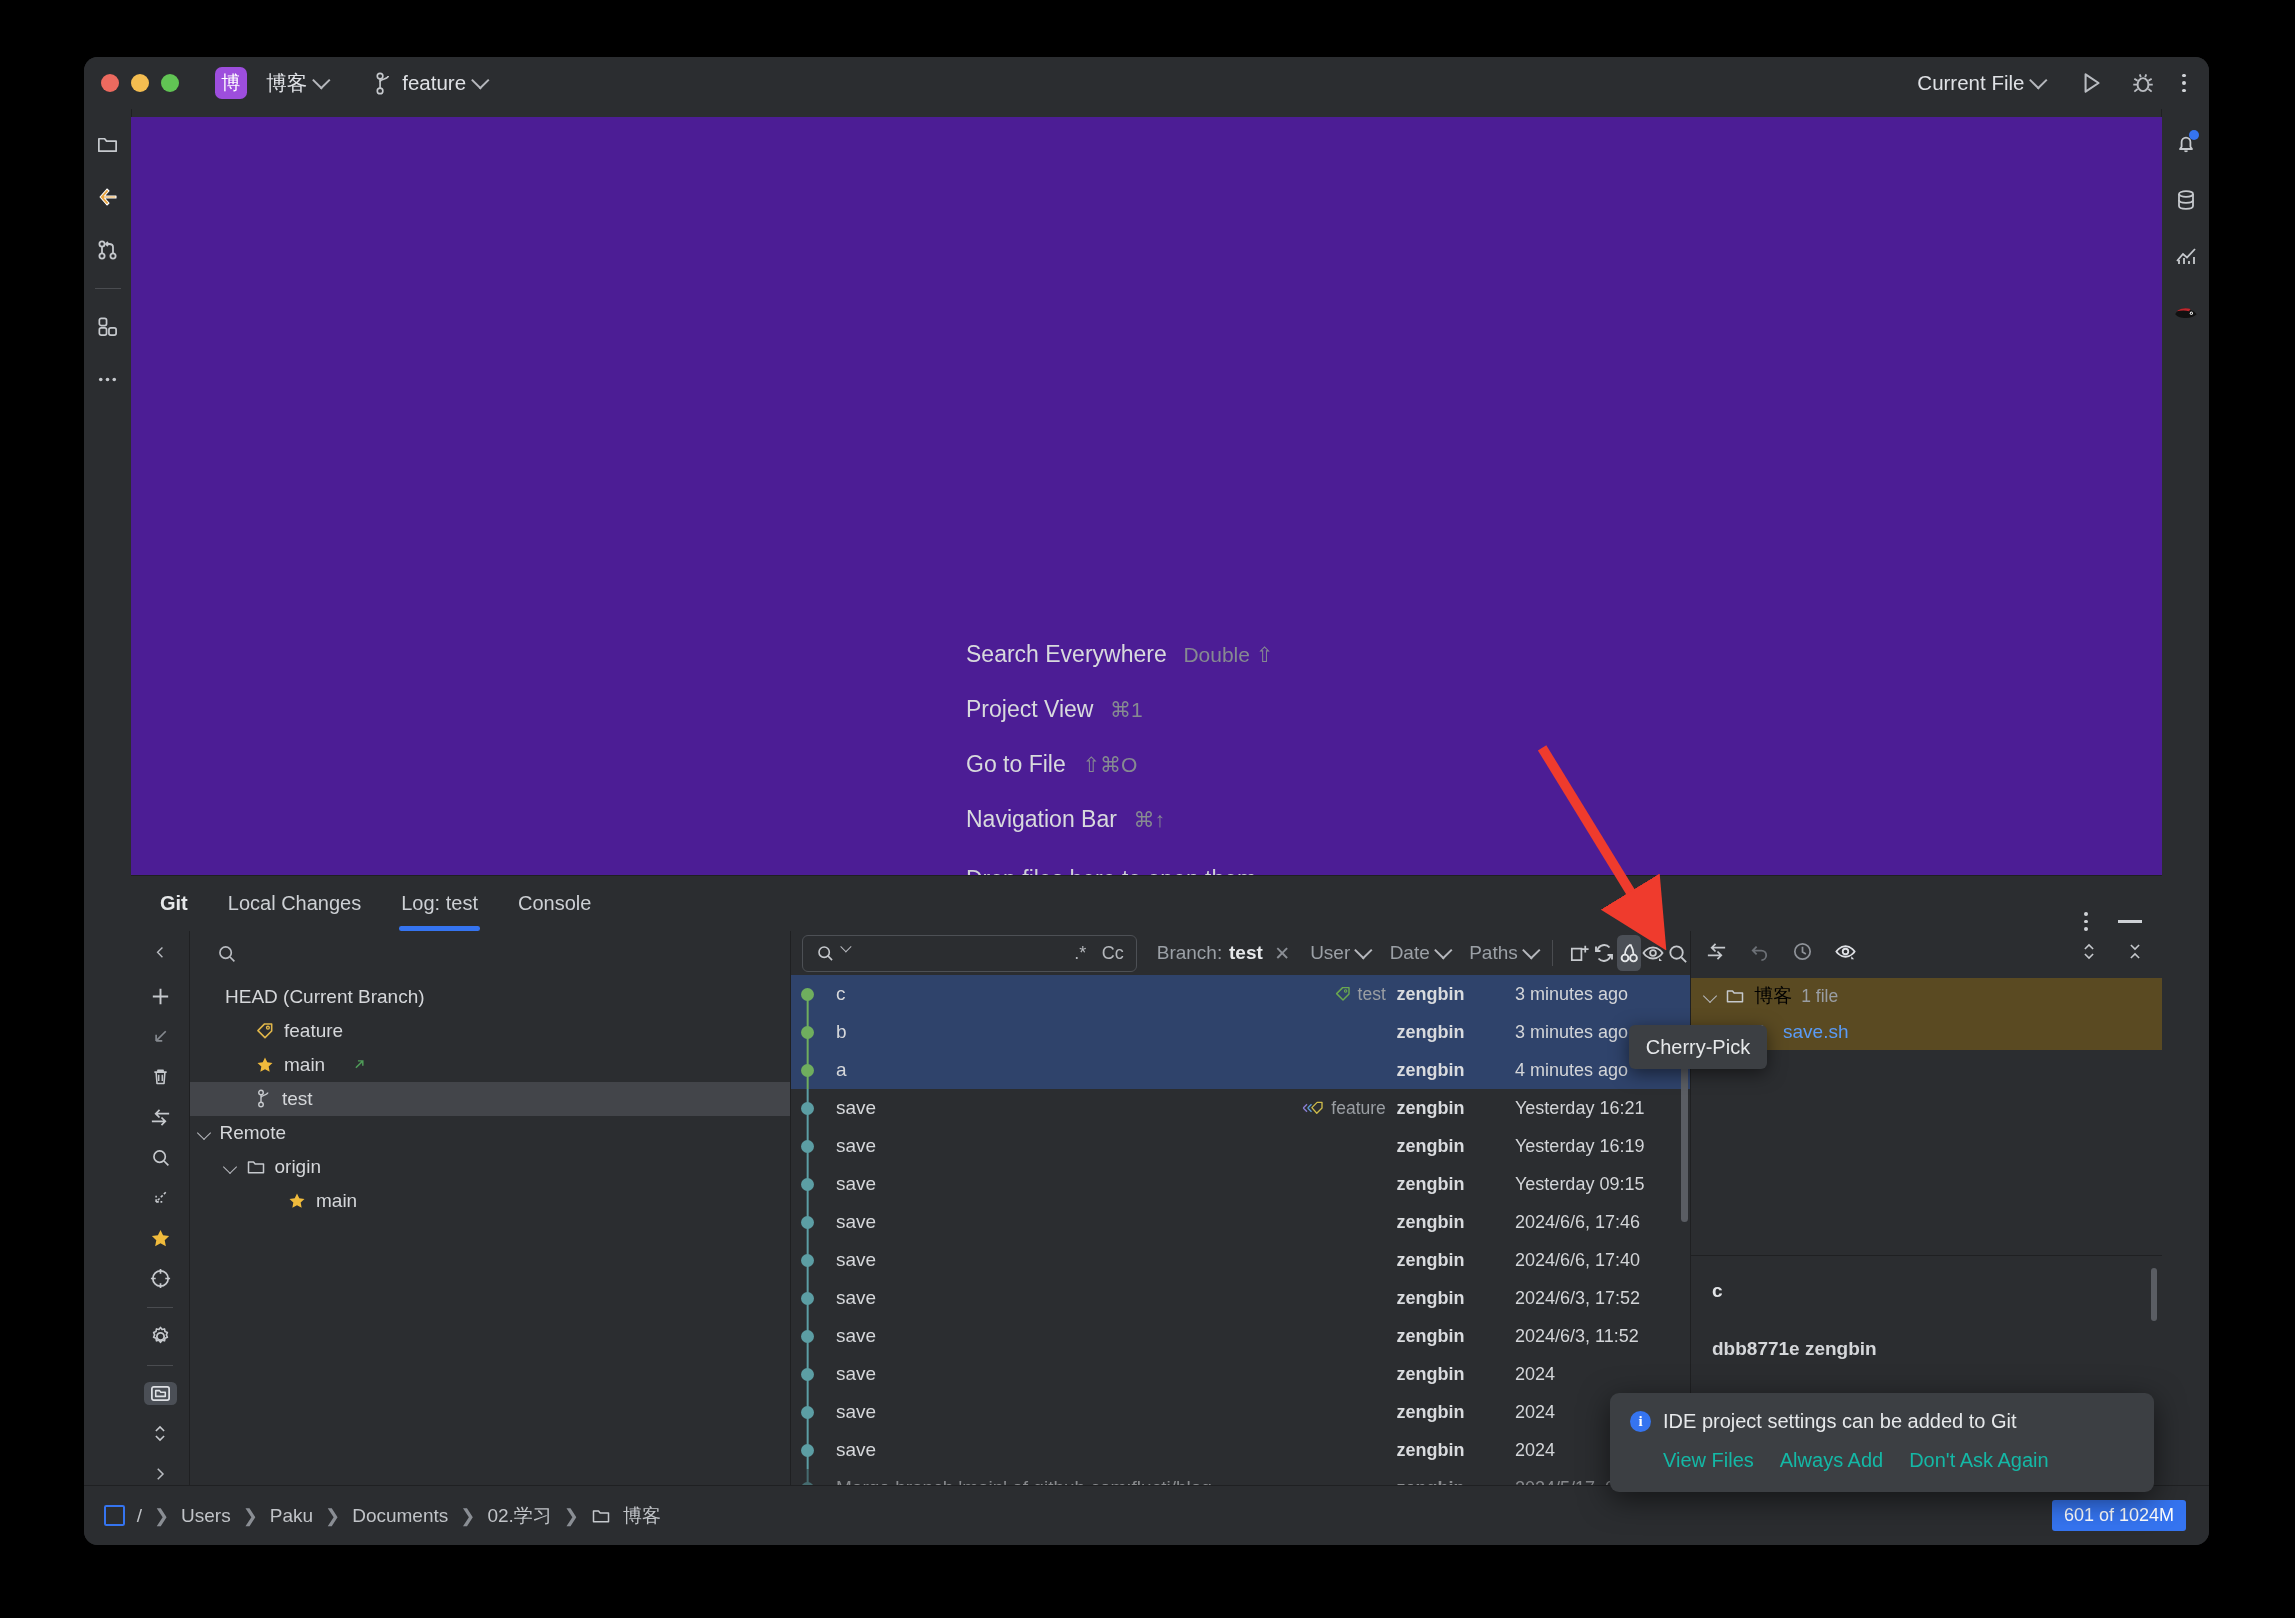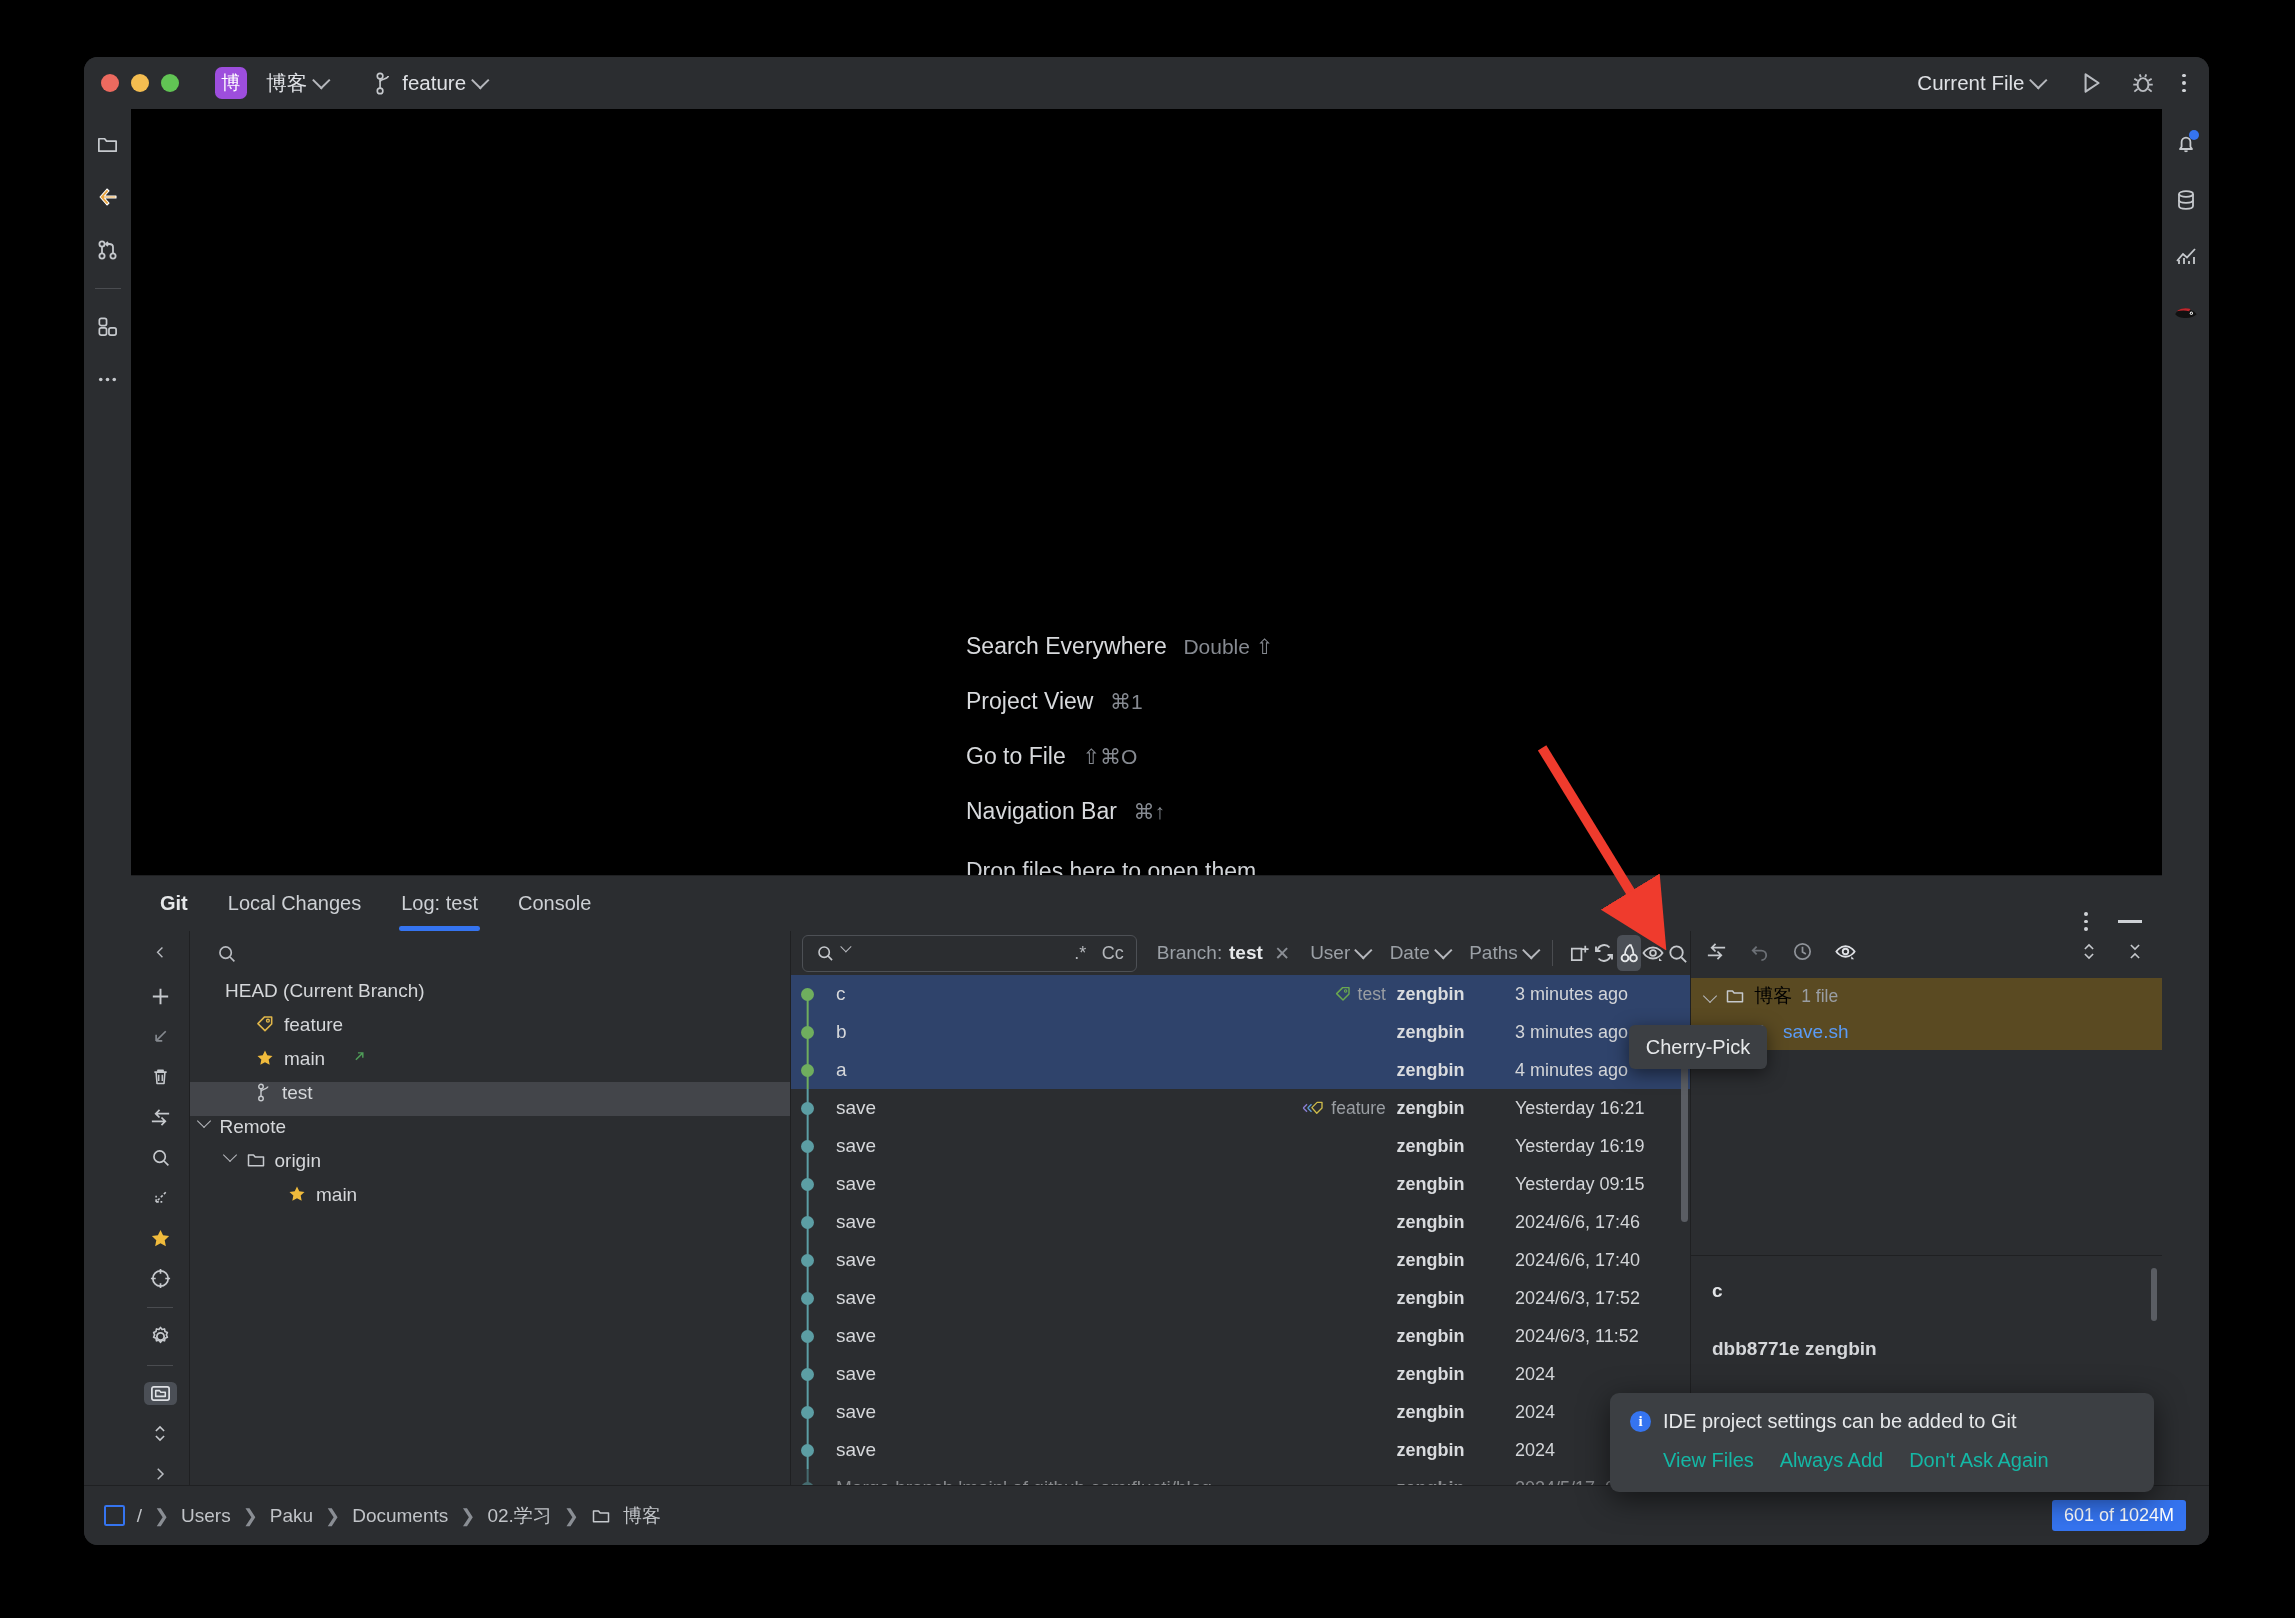--- a/index.html
+++ b/index.html
@@ -24,21 +24,21 @@
   .kebab i{width:3.8px;height:3.8px;border-radius:50%;background:#cfd2d6;display:block;}
 
   
   .leftbar{position:absolute;left:0;top:52px;width:47px;bottom:59px;background:#2b2d30;border-right:0.8px solid #1f2022;display:flex;flex-direction:column;align-items:center;padding-top:20px;gap:23px;}
   .rightbar{position:absolute;right:0;top:52px;width:47px;bottom:59px;background:#2b2d30;border-left:0.8px solid #1f2022;display:flex;flex-direction:column;align-items:center;padding-top:20px;gap:26px;}
   .sb-ico{width:30px;height:30px;display:flex;align-items:center;justify-content:center;position:relative;}
   .dotbadge{position:absolute;right:1.5px;top:0.8px;width:10px;height:10px;border-radius:50%;background:#3574f0;}
   .divider-h{width:26px;height:0.8px;background:#4a4c50;}
 
   
-  .editor{position:absolute;left:47px;right:47px;top:52px;height:767px;background:#000000;}
+  .editor{position:absolute;left:47px;right:47px;top:60px;height:767px;background:#4c1d95;}
   .hints{position:absolute;left:835px;top:524px;color:#cfd2d6;}
   .hint{display:flex;align-items:baseline;gap:16.7px;height:55px;font-size:23px;}
   .hint .lbl{color:#d8dadd;}
   .hint .key{color:#868a91;font-size:21px;}
   .hint.drop{color:#cfd2d6;margin-top:4.6px;}
 
   
   .gitwin{position:absolute;left:47px;right:47px;top:818px;bottom:59px;background:#2b2d30;border-top:0.8px solid #1f2022;}
   .git-tabs{height:55px;display:flex;align-items:flex-end;padding-left:23px;gap:0;position:relative;border-bottom:0.8px solid #1f2022;}
   .git-tab{font-size:20px;color:#cdd0d4;padding:0 20px;height:55px;display:flex;align-items:center;position:relative;}
@@ -52,21 +52,21 @@
   
   .git-ltools{width:58px;background:#2b2d30;border-right:0.8px solid #1f2022;display:flex;flex-direction:column;align-items:center;padding-top:6px;gap:16.7px;}
   .gt{width:33px;height:33px;display:flex;align-items:center;justify-content:center;border-radius:5.3px;}
   .gt.sel{background:#4b4f56;}
   .collapse-top{height:43px;display:flex;align-items:center;justify-content:center;width:100%;}
 
   
   .branches{width:600px;background:#2b2d30;border-right:0.8px solid #1f2022;position:relative;}
   .search-row{height:44px;display:flex;align-items:center;padding-left:26px;}
   .tree{padding-top:4.6px;}
-  .trow{display:flex;height:34px;font-size:19px;color:#d5d7da;padding-left:9px;gap:9px;}
+  .trow{display:flex;align-items:center;height:34px;font-size:19px;color:#d5d7da;padding-left:9px;gap:9px;}
   .trow.sel{background:#43454a;}
   .tw-chev{width:9px;height:9px;border-right:1.8px solid #b6b8bd;border-bottom:1.8px solid #b6b8bd;transform:rotate(45deg);margin-right:1.5px;}
   .ind1{padding-left:35px;} .ind2{padding-left:65px;} .ind3{padding-left:97px;}
 
   
   .commits{flex:1;position:relative;background:#2b2d30;min-width:0;}
   .ctoolbar{height:44px;display:flex;align-items:center;gap:0;padding-left:10.6px;}
   .searchbox{width:455px;height:35px;background:#2b2d30;border:1.1px solid #4d5055;border-radius:6px;display:flex;align-items:center;padding:0 12px;gap:7.6px;}
   .sb-spacer{flex:1;}
   .sb-t{color:#b4b7bb;font-size:18px;}

